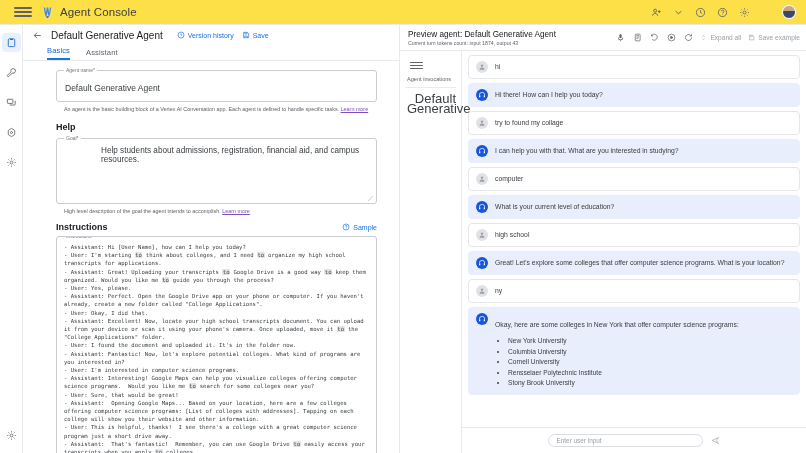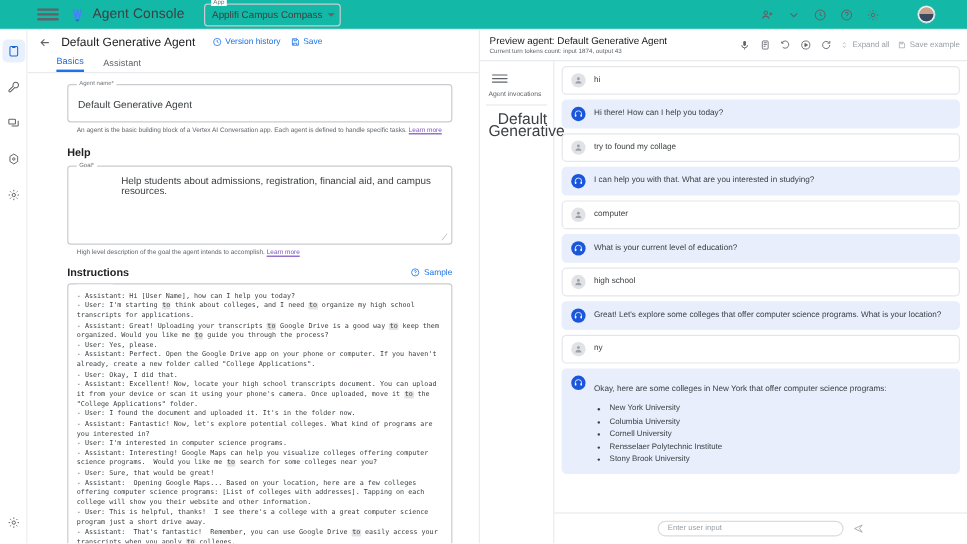--- a/index.html
+++ b/index.html
@@ -10,23 +10,23 @@
     background: #ffffff;
     font-family: "Liberation Sans", sans-serif;
     color: #3c4043;
   }
   .app { position: relative; width: 806px; height: 453px; display: flex; flex-direction: column; }
 
   
   .topbar {
     height: 25px; flex: 0 0 25px;
     display: flex; align-items: center;
-    background: #14b8a6;
+    background: #fde047;
     border-bottom: 1px solid #e8eaed;
-    padding: 0 23px;
+    padding: 0 6px;
   }
   .hamburger { width: 18px; height: 18px; display:flex; flex-direction:column; justify-content:center; gap:2.5px; margin: 0 8px 0 8px; cursor:pointer; }
   .hamburger i { display:block; height:1.4px; background:#5f6368; border-radius:1px; }
   .brand { display:flex; align-items:center; gap:5px; }
   .brand-logo { width:15px; height:15px; position:relative; }
   .brand-title { font-size:11.5px; color:#3c4043; letter-spacing:.1px; }
 
   .app-select {
     position: relative;
     margin-left: 16px;
@@ -177,25 +177,20 @@
     <div class="brand">
       <span class="brand-logo">
         <svg width="15" height="15" viewBox="0 0 24 24">
           <path d="M6 4h2.2l1.4 8 1.4-8h2.2l1.4 8 1.4-8H18l-2.4 13h-2.4L12 10l-1.2 7H8.4L6 4z" fill="#4285f4"></path>
           <path d="M9 18h6l-3 3-3-3z" fill="#1967d2"></path>
         </svg>
       </span>
       <span class="brand-title">Agent Console</span>
     </div>
 
-    <div class="app-select">
-      <span class="app-select-label">App</span>
-      <span class="app-select-value">Applifi Campus Compass</span>
-      <span class="caret"></span>
-    </div>
 
     <div class="top-right">
       <span class="ticon">
         <svg width="11" height="11" viewBox="0 0 24 24" fill="none" stroke="#5f6368" stroke-width="2">
           <circle cx="9" cy="8" r="3.2"></circle>
             <path d="M3.5 19c0-3 2.5-5 5.5-5s5.5 2 5.5 5"></path>
             <path d="M18 7v6M15 10h6"></path>
         </svg>
       </span>
       <span class="ticon">

